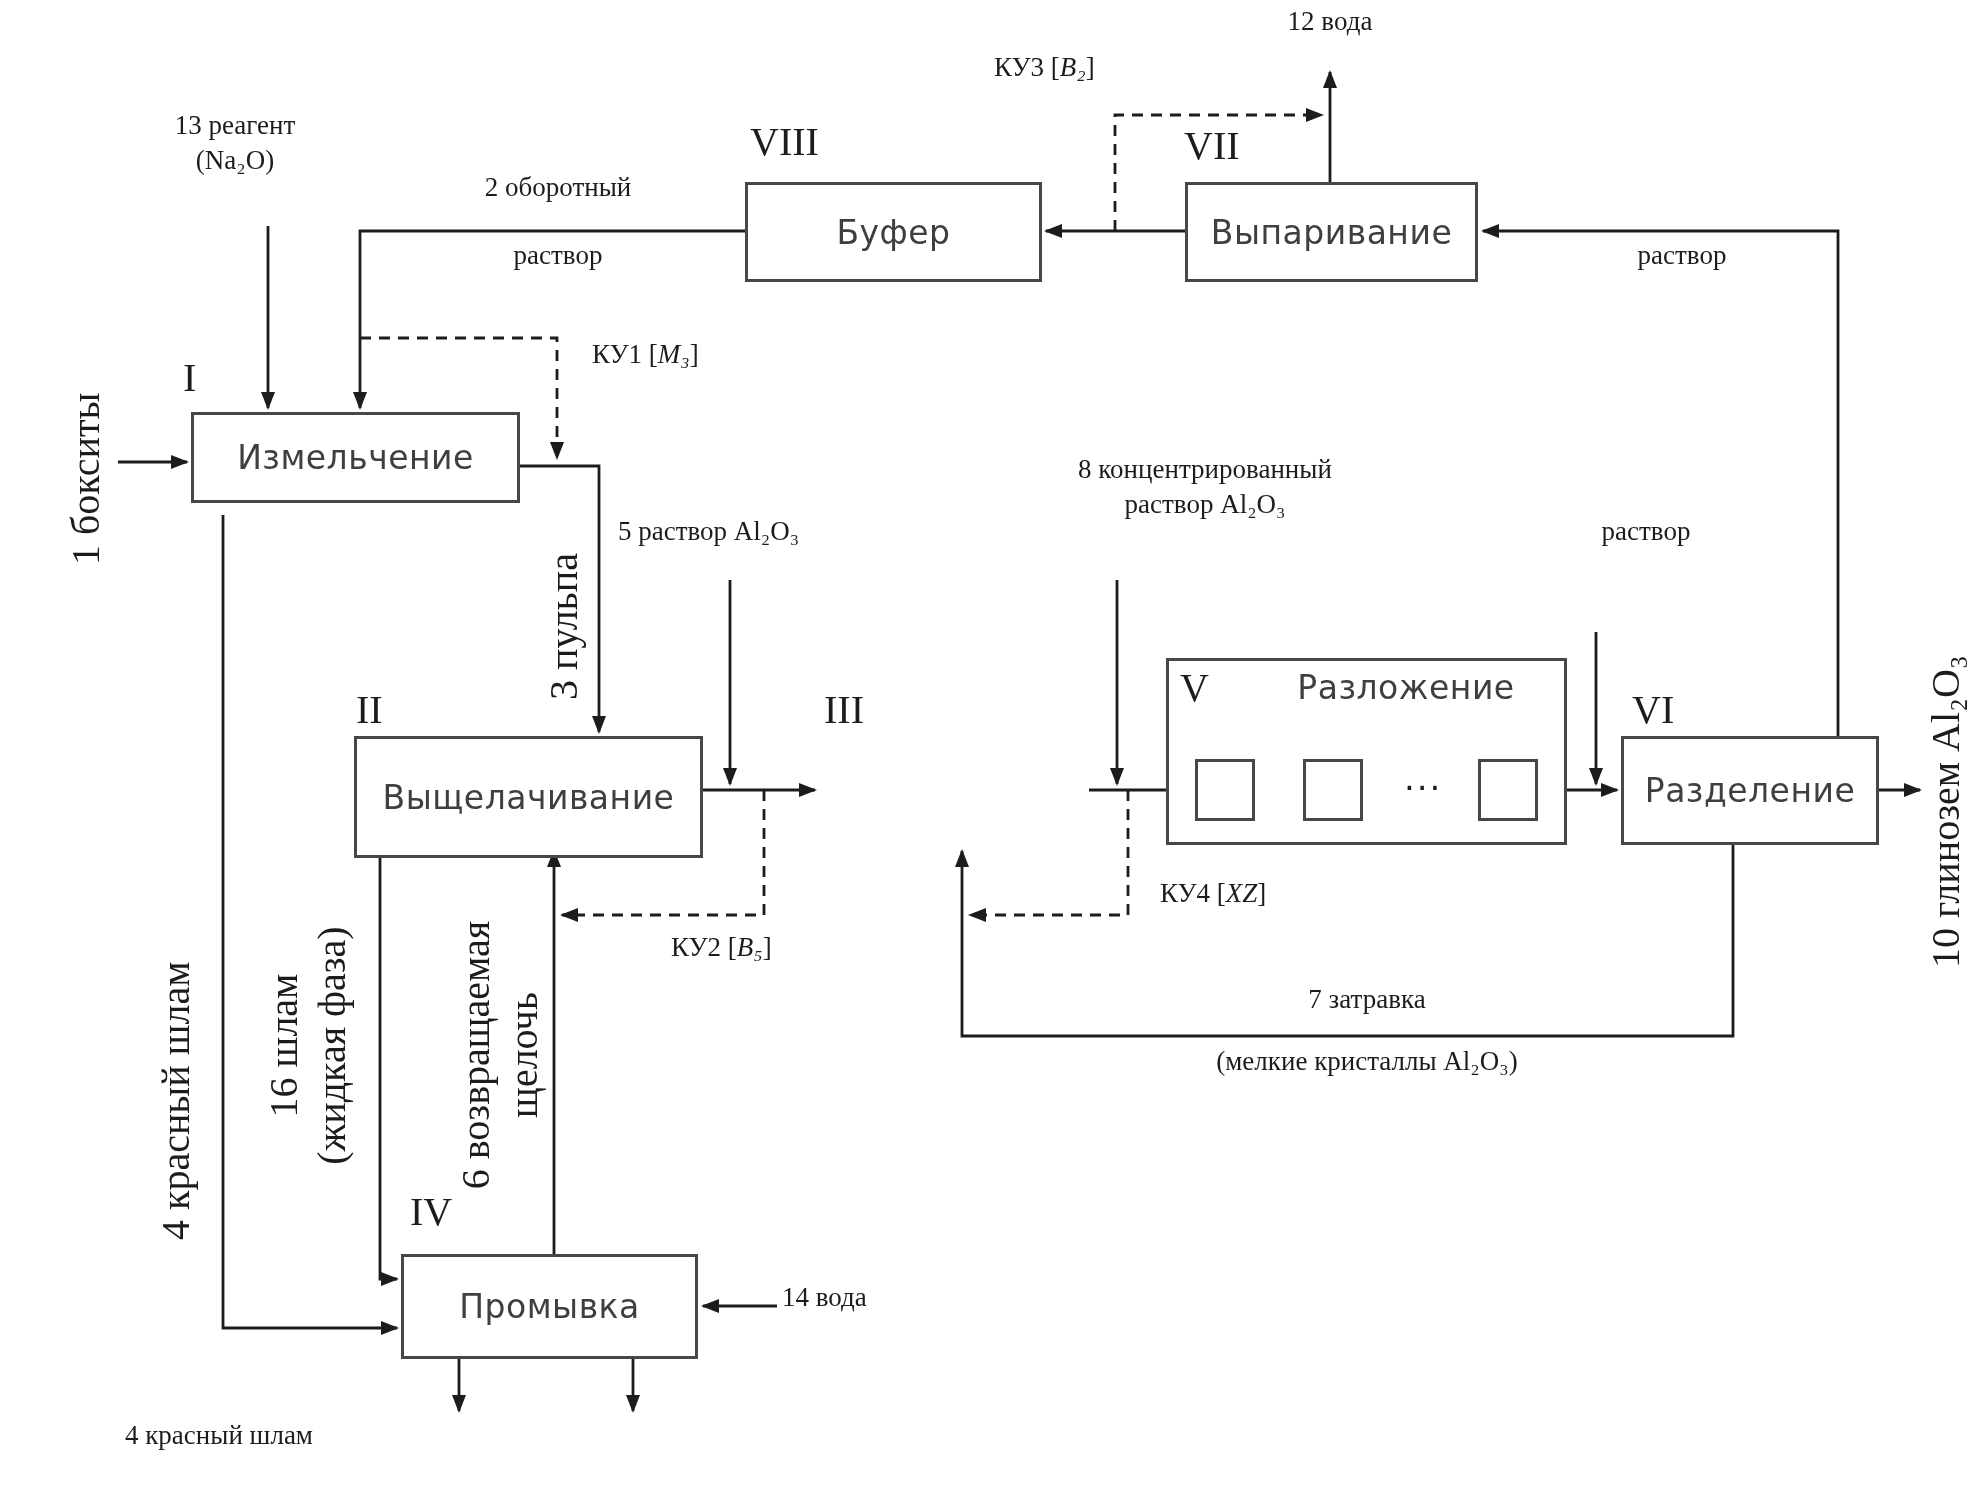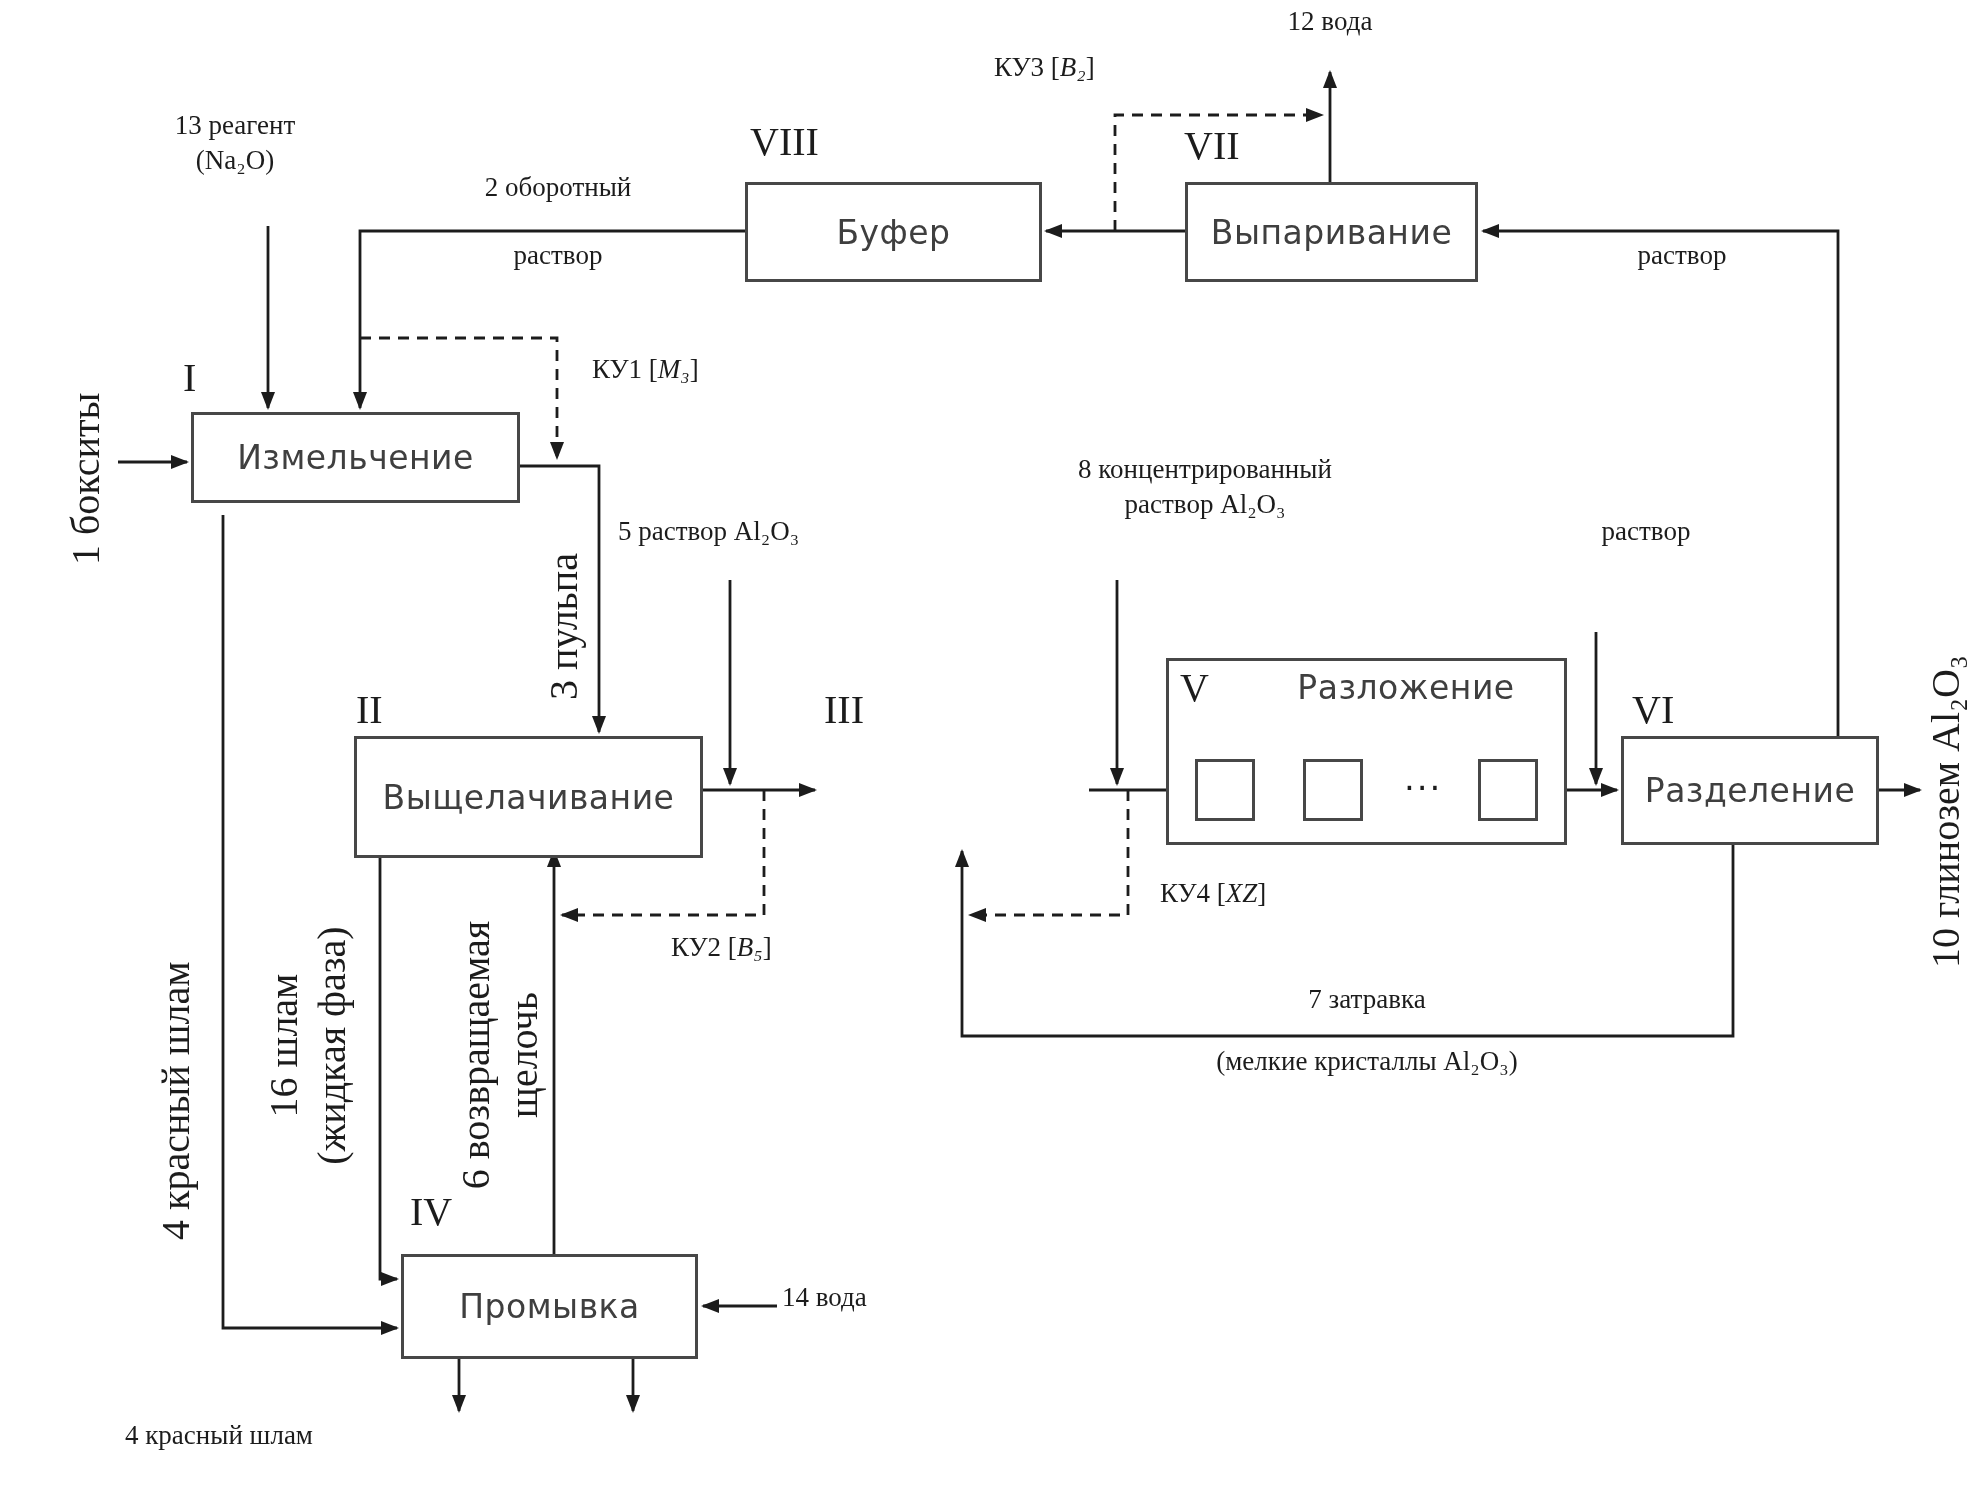--- a/index.html
+++ b/index.html
@@ -124,21 +124,21 @@
   <div class="lbl ctr" style="left:1456px;top:514px;width:380px">
     <div>раствор</div>
   </div>
 
   <div class="lbl ctr" style="left:1022px;top:982px;width:690px">7 затравка</div>
   <div class="lbl ctr" style="left:1022px;top:1044px;width:690px">(мелкие кристаллы  Al₂O₃)</div>
 
   <div class="lbl" style="left:782px;top:1280px">14 вода</div>
   <div class="lbl" style="left:125px;top:1418px">4 красный шлам</div>
 
-  <div class="lbl" style="left:592px;top:352px">
+  <div class="lbl" style="left:592px;top:337px">
     <span>КУ1 [</span><span class="ital">M₃</span><span>]</span>
   </div>
   <div class="lbl" style="left:994px;top:50px">
     <span>КУ3 [</span><span class="ital">B₂</span><span>]</span>
   </div>
   <div class="lbl" style="left:671px;top:930px">
     <span>КУ2 [</span><span class="ital">B₅</span><span>]</span>
   </div>
   <div class="lbl" style="left:1160px;top:876px">
     <span>КУ4 [</span><span class="ital">XZ</span><span>]</span>

